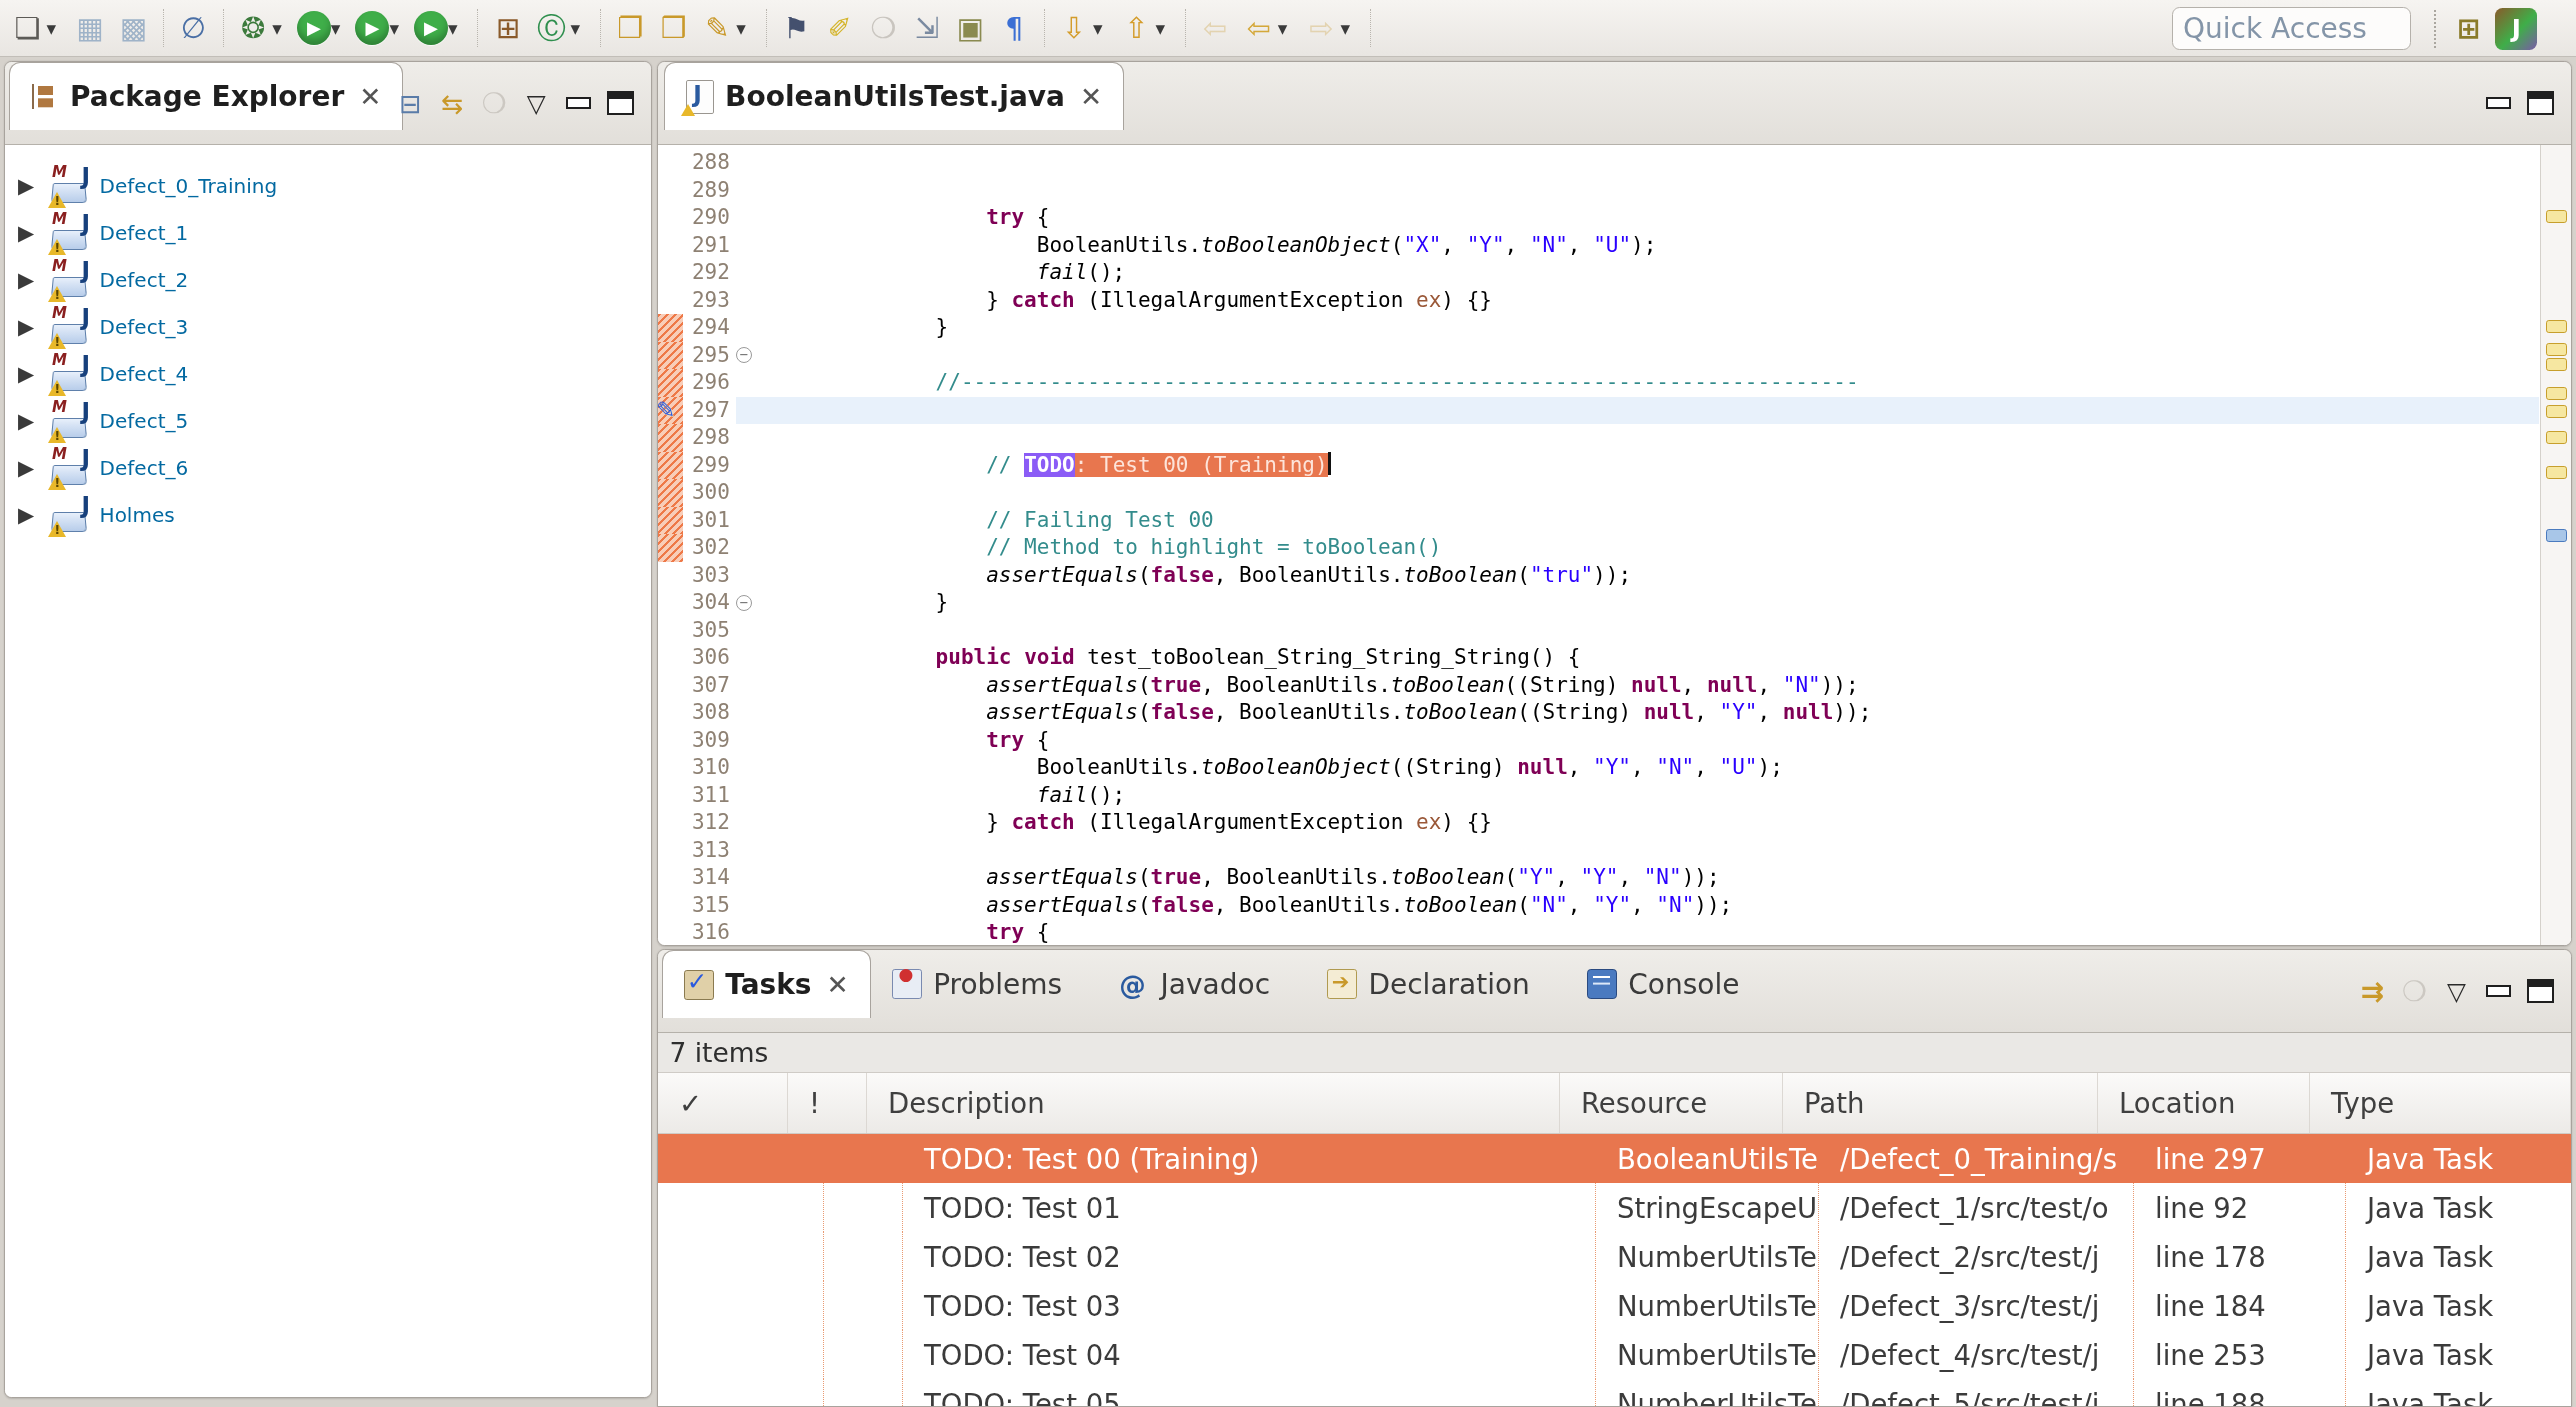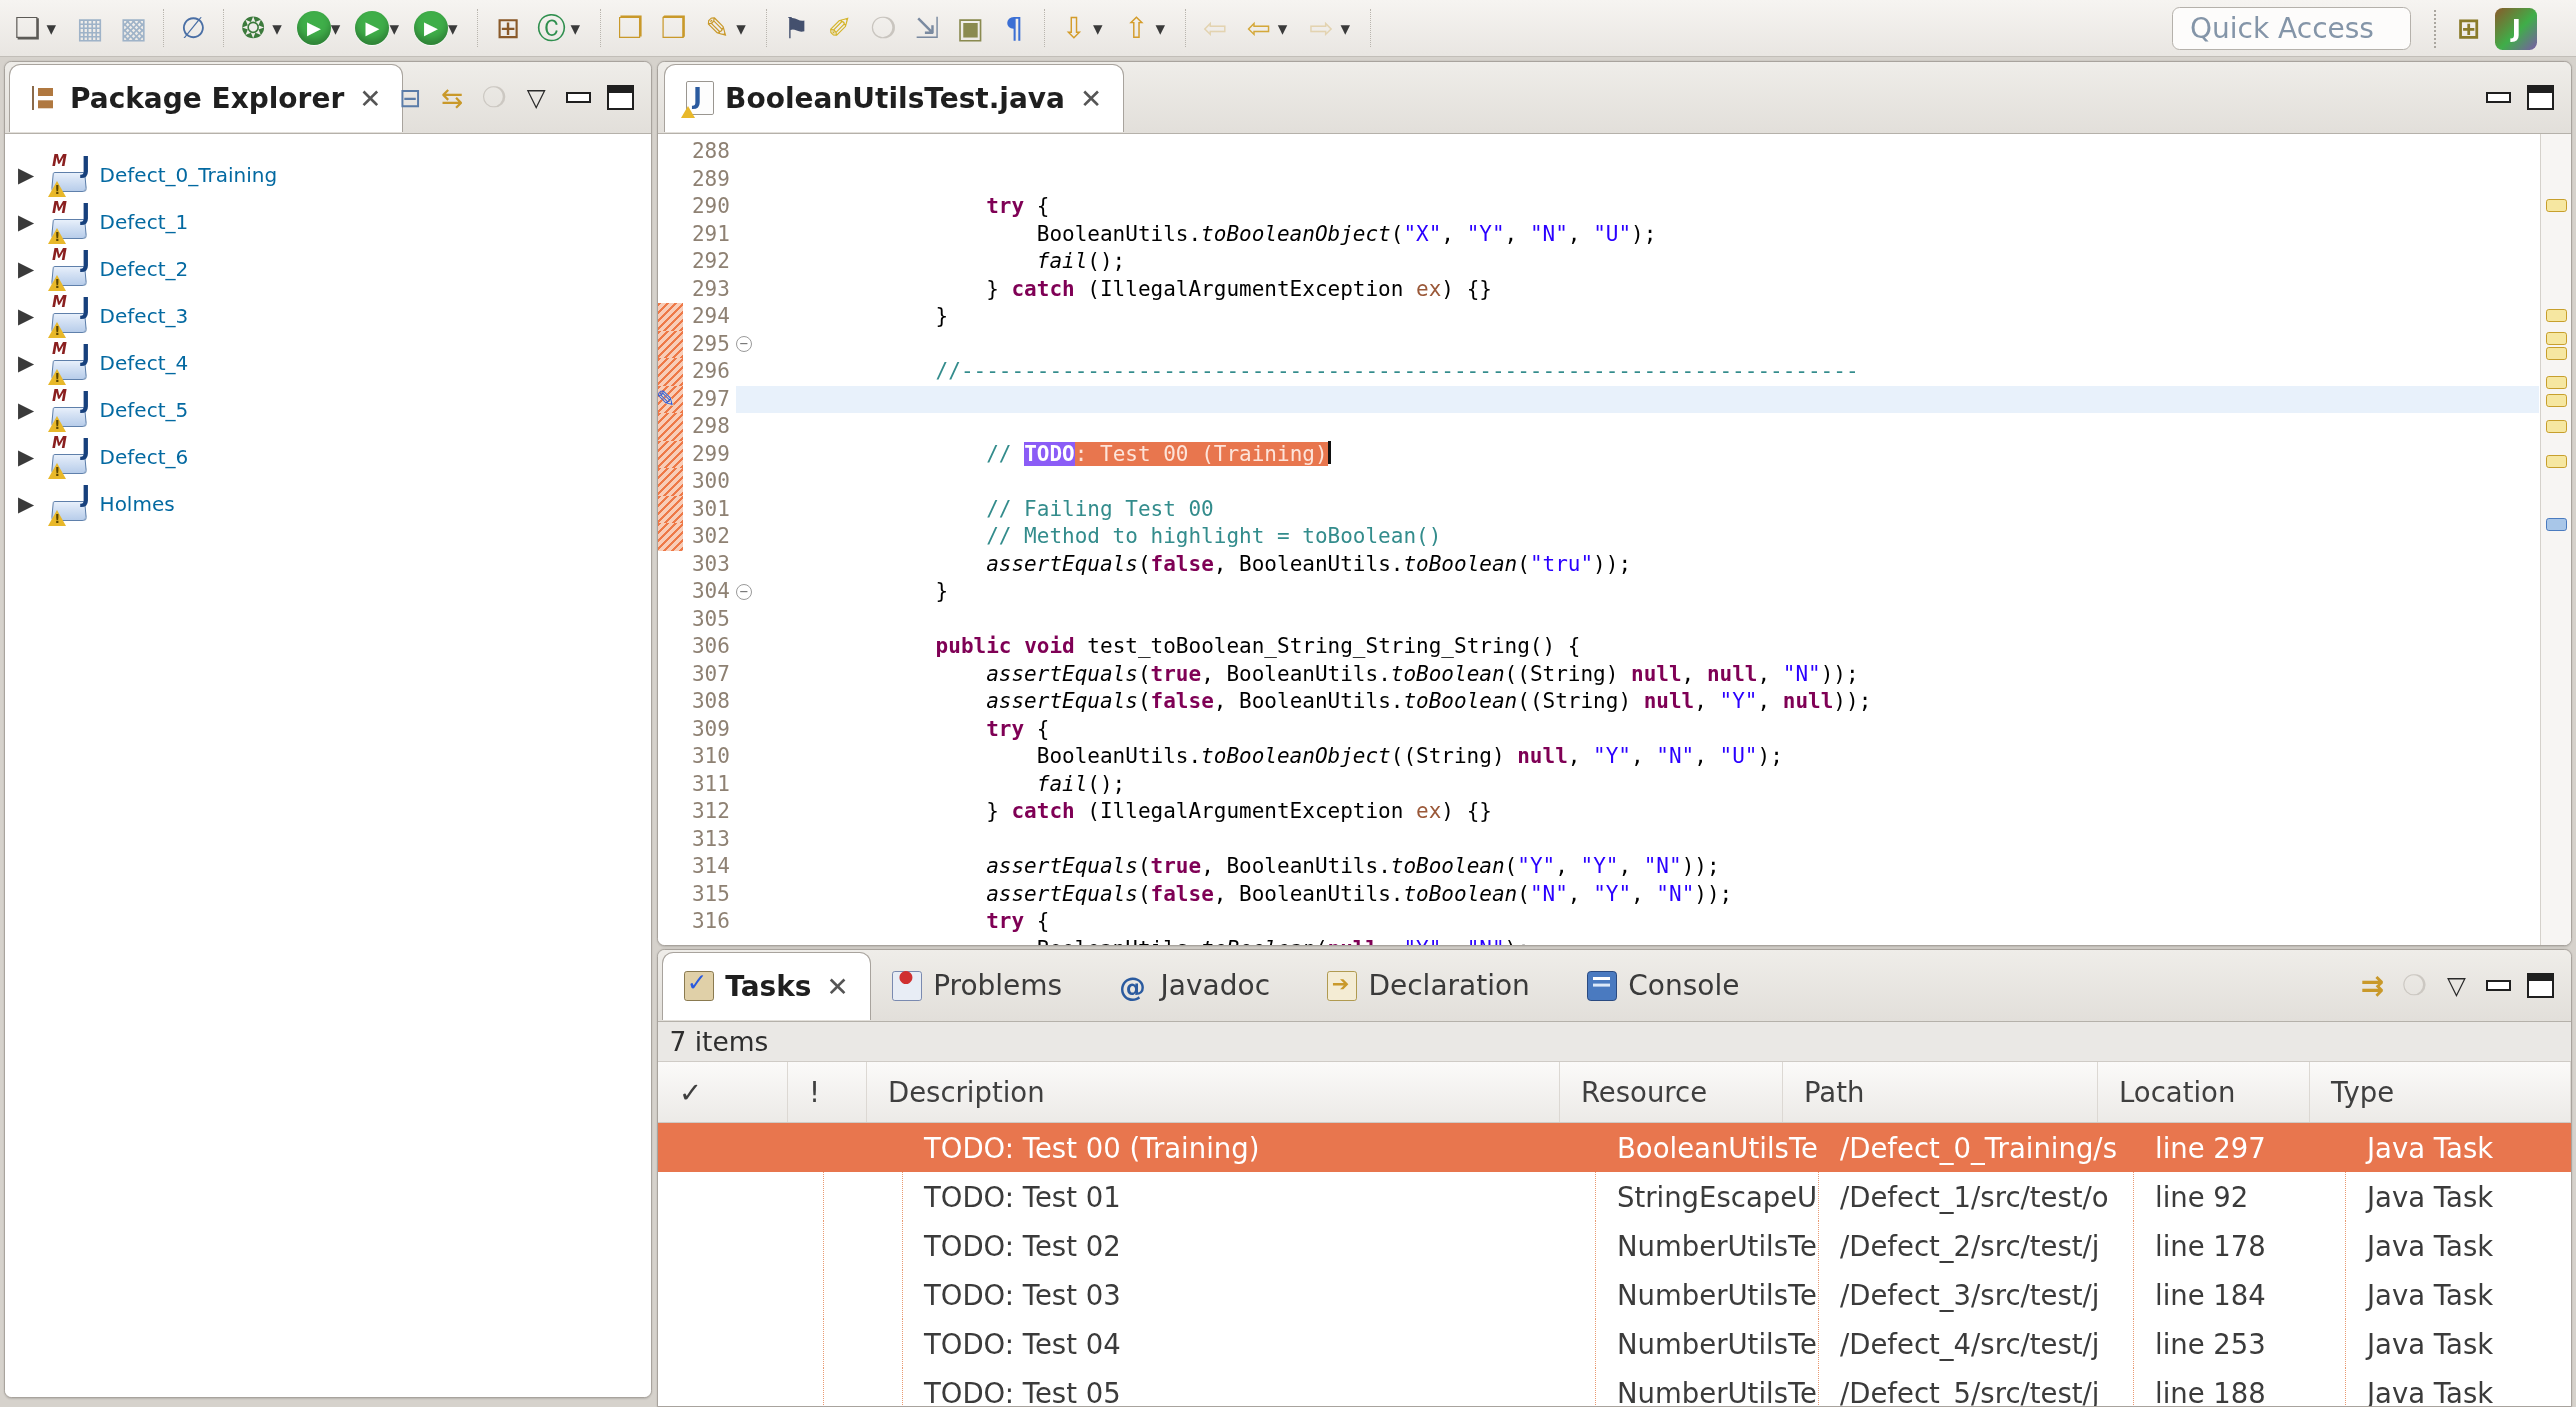--- a/index.html
+++ b/index.html
@@ -15,35 +15,35 @@
   .tbi { display:flex; align-items:center; height:49px; padding:0 2.8px; border-radius:5.7px; }
   .g { width:38px; height:38px; display:flex; align-items:center; justify-content:center;
        font-size:29px; line-height:1; }
   .g.circle { width:34px; height:34px; border-radius:50%; font-size:18px;
        box-shadow:inset 0 -5.7px 7.6px rgba(0,0,0,.25), 0 0.9px 0.9px rgba(255,255,255,.8); }
   .dda { width:0; overflow:hidden; }
   .dda.dd { width:19px; overflow:visible; }
   .dda.dd::after { content:"▾"; font-size:19px; color:#3a3a3a; }
   .qa-wrap { position:absolute; left:2172px; top:6.6px; }
   .qa { width:239px; height:43px; border:1.9px solid #b5b1ab; border-radius:7.6px;
-    background:#fdfcfb; font-size:28px; color:#8495a8; padding:0 17px;
+    background:#fdfcfb; font-size:28px; color:#8495a8; padding:0 10px;
     font-family:"DejaVu Sans", sans-serif; }
   .qa::placeholder { color:#8495a8; opacity:1; }
   .tb-right { position:absolute; left:2424px; top:0; height:57px; display:flex; align-items:center; }
   .handle { width:0; height:38px; border-left:2.8px dotted #aaa69f; margin:0 9.5px; }
   .persp { width:42px; height:42px; border-radius:7.6px; display:flex; align-items:center;
     justify-content:center; font-size:24.6px; font-weight:bold; margin:0 2.8px; }
   .persp.open-p { color:#8a7b2a; font-size:28px; }
   .persp.java-p { color:#fff; background:linear-gradient(135deg,#8a5a2a 0%, #3fae49 55%, #7a5aa8 100%); }
 
   
   .panel { position:absolute; background:#e8e5e1; border:0.9px solid #a8a39d;
     border-radius:7.6px; overflow:hidden; box-shadow:0 0.9px 1.9px rgba(0,0,0,.15); }
-  .tabbar { height:72px; background:linear-gradient(#efede9,#e2dfda);
-    border-bottom:0.9px solid #b5b1aa; display:flex; align-items:center; position:relative; }
+  .tabbar { height:83px; background:linear-gradient(#efede9,#e2dfda);
+    border-bottom:0.9px solid #b5b1aa; display:flex; align-items:flex-start; position:relative; }
   .tab { display:flex; align-items:center; height:68px; padding:0 21px;
     font-size:28px; color:#3a3a3a; border-radius:11.4px 11.4px 0 0; }
   .tab.active { background:#fff; border:0.9px solid #a8a39d; border-bottom:none;
     font-weight:bold; color:#1f1f1f; }
   .tab .close { margin-left:15px; font-size:26.5px; color:#555; font-weight:normal; }
   .viewbtns { position:absolute; right:9.5px; top:0; height:100%;
     display:flex; align-items:center; }
   .vb { width:42px; height:42px; display:flex; align-items:center; justify-content:center;
     font-size:26.5px; }
   .wm-menu { color:#2a2a2a; font-size:24.6px; }

